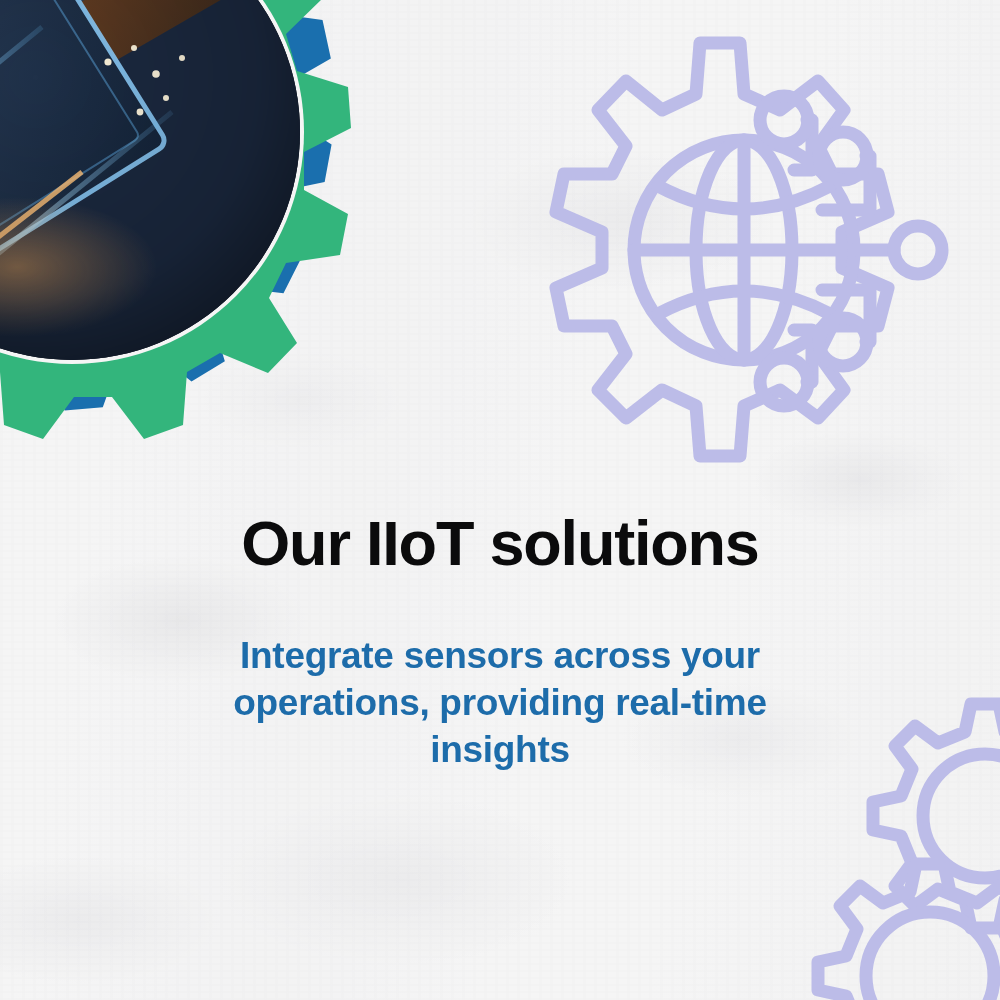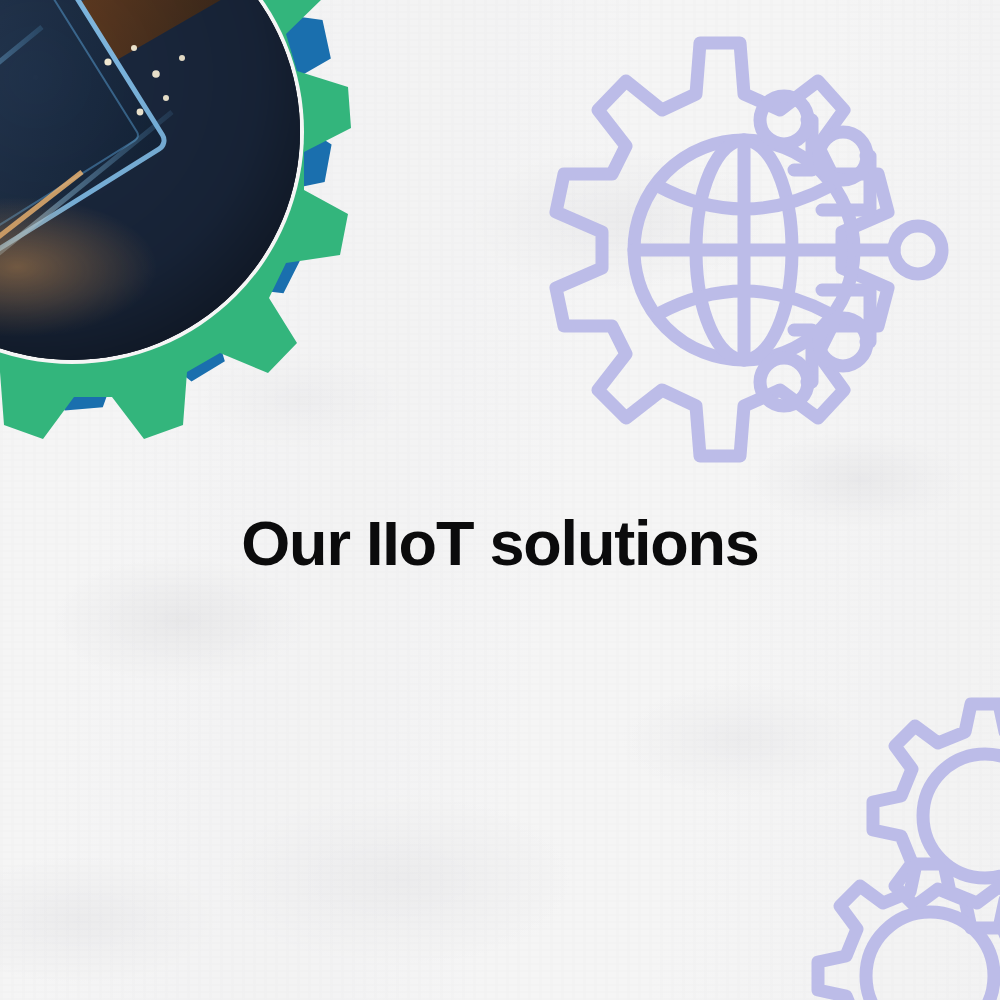--- a/index.html
+++ b/index.html
@@ -315,15 +315,16 @@
             L-73 -45 L-90 -68 L-70 -88 L-47 -71
             L-20 -82 Z"></path>
           <circle cx="0" cy="2" r="64"></circle>
         </g>
       </g>
     </svg>
   </div>
 
   <div class="text-block">
     <h1 class="headline">Our IIoT solutions</h1>
+    <p class="subhead">Integrate sensors across your operations, providing real-time insights</p>
   </div>
 
 </div>
 
 </body></html>

